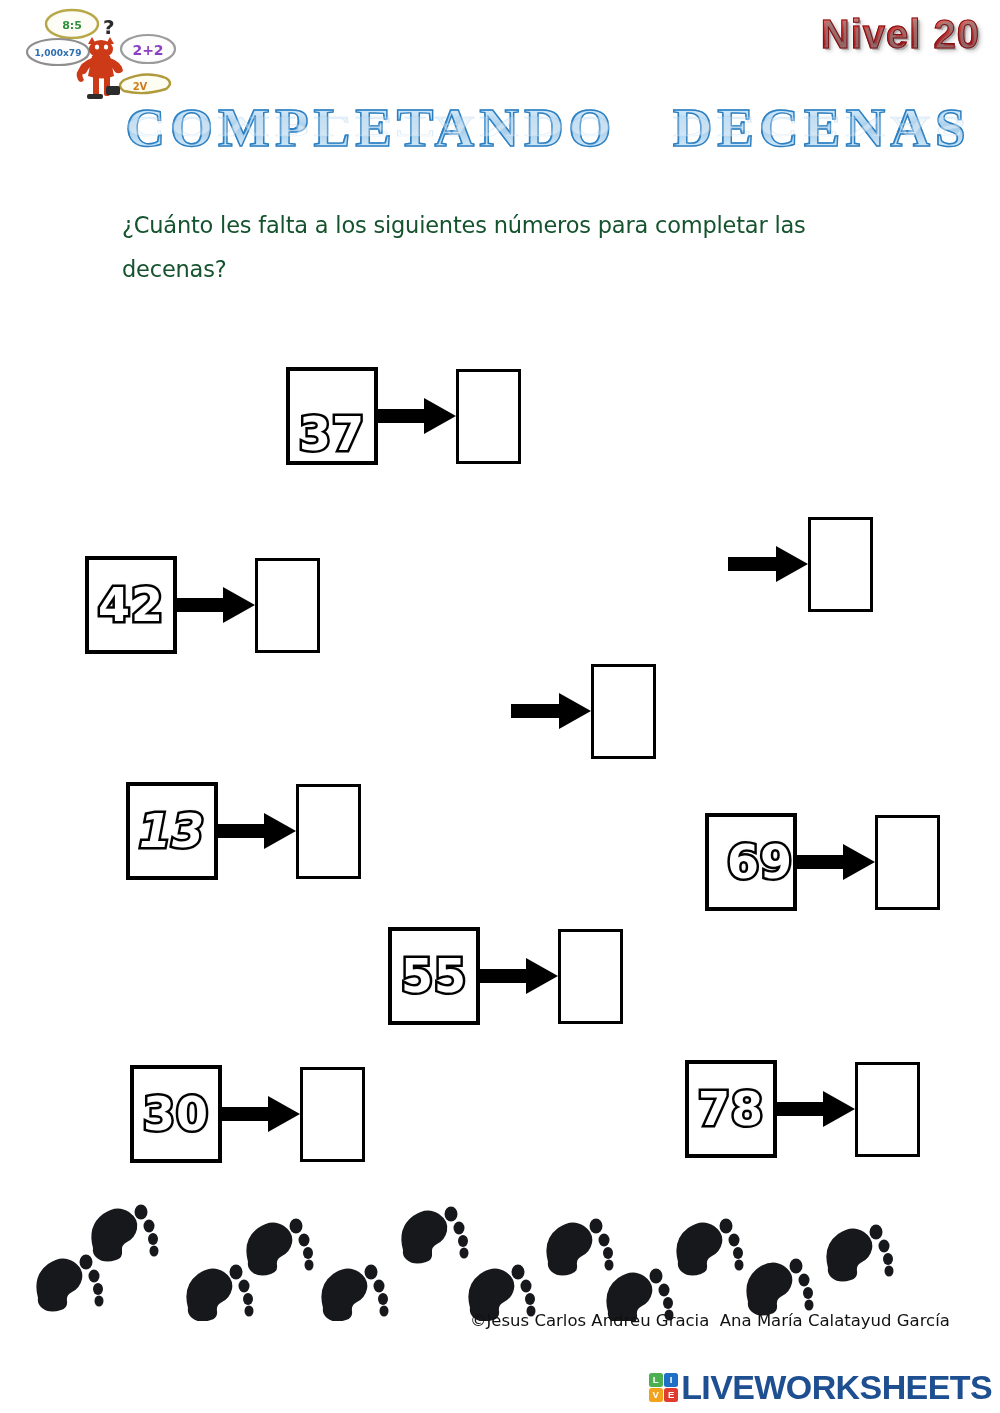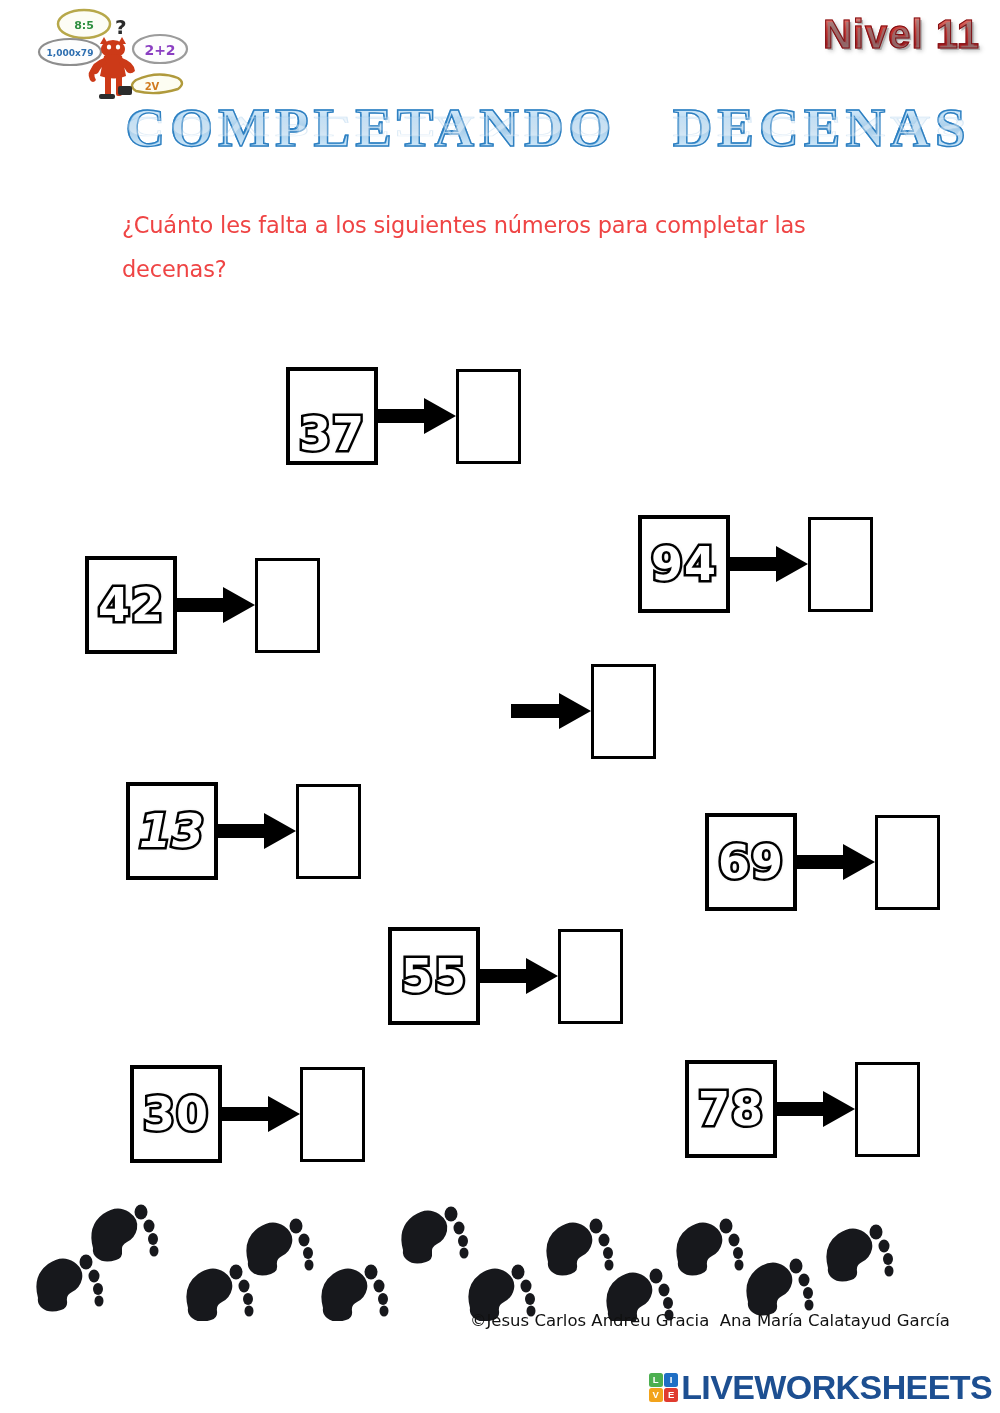--- a/index.html
+++ b/index.html
@@ -12,21 +12,21 @@
     height: 1413px;
     position: relative;
     overflow: hidden;
     font-family: "Liberation Sans", sans-serif;
     background: #ffffff;
   }
 
   
   #clipart-logo {
     position: absolute;
-    left: 34px;
+    left: 22px;
     top: 4px;
     width: 168px;
     height: 100px;
   }
 
   #level-badge {
     position: absolute;
     right: 20px;
     top: 12px;
     font-family: "Liberation Sans", sans-serif;
@@ -86,21 +86,21 @@
   }
 
   #question-text {
     position: absolute;
     left: 122px;
     top: 203px;
     width: 790px;
     font-family: "DejaVu Sans", sans-serif;
     font-size: 22.5px;
     line-height: 44px;
-    color: #ef4444;
+    color: #14532d;
     letter-spacing: -0.2px;
   }
 
   
   .exercise {
     position: absolute;
   }
   .num-box {
     position: absolute;
     background: #ffffff;
@@ -216,21 +216,21 @@
       <rect x="82" y="70" width="6" height="22" rx="2"></rect>
       <path d="M 60 62 q -8 6 -4 14 q 3 4 6 0 q -4 -7 2 -11 z"></path>
     </g>
     <rect x="65" y="90" width="16" height="5" rx="2" fill="#2c2c2c"></rect>
     <rect x="84" y="82" width="14" height="9" rx="2" fill="#2c2c2c"></rect>
     <ellipse cx="75" cy="43" rx="2.2" ry="2.6" fill="#ffffff"></ellipse>
     <ellipse cx="84" cy="43" rx="2.2" ry="2.6" fill="#ffffff"></ellipse>
   </svg>
 </div>
 
-<div id="level-badge">Nivel 11</div>
+<div id="level-badge">Nivel 20</div>
 
 <div id="worksheet-title-wrap">
   <span id="worksheet-title">COMPLETANDO   DECENAS</span>
   <span id="worksheet-title-reflection">COMPLETANDO   DECENAS</span>
 </div>
 
 <div id="question-text">¿Cuánto les falta a los siguientes números para completar las decenas?</div>
 
 <div id="exercises">
     <div class="exercise" style="left: 286px; top: 367px; width: 235px; height: 98px;">
@@ -249,23 +249,20 @@
         <span class="num-text">42</span>
       </div>
       <div class="arrow" style="left: 90px; top: 29px;">
         <svg width="82" height="40" viewBox="0 0 82 40">
           <path d="M 0 13 L 48 13 L 48 2 L 80 20 L 48 38 L 48 27 L 0 27 Z" fill="#000000"></path>
         </svg>
       </div>
       <div class="answer-box" style="left: 170px; top: 1.5px; width: 65px; height: 95px;"></div>
     </div>
     <div class="exercise" style="left: 638px; top: 515px; width: 235px; height: 98px;">
-      <div class="num-box" style="left: 0px; top: 0px; width: 92px; height: 98px;">
-        <span class="num-text">94</span>
-      </div>
       <div class="arrow" style="left: 90px; top: 29px;">
         <svg width="82" height="40" viewBox="0 0 82 40">
           <path d="M 0 13 L 48 13 L 48 2 L 80 20 L 48 38 L 48 27 L 0 27 Z" fill="#000000"></path>
         </svg>
       </div>
       <div class="answer-box" style="left: 170px; top: 1.5px; width: 65px; height: 95px;"></div>
     </div>
     <div class="exercise" style="left: 421px; top: 662px; width: 235px; height: 98px;">
       <div class="arrow" style="left: 90px; top: 29px;">
         <svg width="82" height="40" viewBox="0 0 82 40">
@@ -279,21 +276,21 @@
         <span class="num-text">13</span>
       </div>
       <div class="arrow" style="left: 90px; top: 29px;">
         <svg width="82" height="40" viewBox="0 0 82 40">
           <path d="M 0 13 L 48 13 L 48 2 L 80 20 L 48 38 L 48 27 L 0 27 Z" fill="#000000"></path>
         </svg>
       </div>
       <div class="answer-box" style="left: 170px; top: 1.5px; width: 65px; height: 95px;"></div>
     </div>
     <div class="exercise" style="left: 705px; top: 813px; width: 235px; height: 98px;">
-      <div class="num-box" style="left: 0px; top: 0px; width: 92px; height: 98px;">
+      <div class="num-box" style="left: 0px; top: 0px; width: 92px; height: 98px; justify-content: flex-end;">
         <span class="num-text">69</span>
       </div>
       <div class="arrow" style="left: 90px; top: 29px;">
         <svg width="82" height="40" viewBox="0 0 82 40">
           <path d="M 0 13 L 48 13 L 48 2 L 80 20 L 48 38 L 48 27 L 0 27 Z" fill="#000000"></path>
         </svg>
       </div>
       <div class="answer-box" style="left: 170px; top: 1.5px; width: 65px; height: 95px;"></div>
     </div>
     <div class="exercise" style="left: 388px; top: 927px; width: 190px; height: 98px;">

